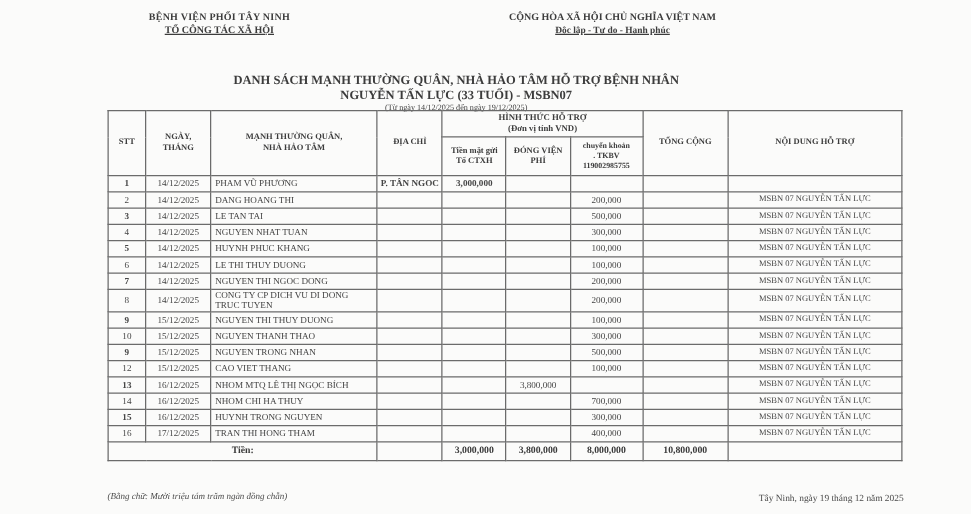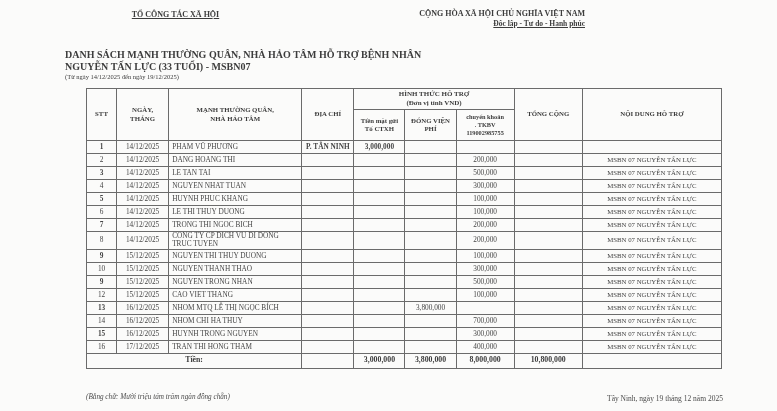--- a/index.html
+++ b/index.html
@@ -8,26 +8,26 @@
     background:#fbfbfa;
     font-family:"Liberation Serif","DejaVu Serif",serif;
     color:#3c3c3c;
   }
   .page { position:relative; width:777px; height:411px; overflow:hidden; }
 
   
   .org-block { position:absolute; left:88px; top:9px; width:175px; text-align:center; }
   .org-line1 { font-size:8px; font-weight:bold; letter-spacing:0.2px; }
   .org-line2 { font-size:8px; font-weight:bold; text-decoration:underline; margin-top:1px; }
-  .national-block { position:absolute; left:395px; top:9px; width:190px; text-align:right; }
+  .national-block { position:absolute; left:395px; top:9px; width:190px; text-align:center; }
   .nat-line1 { font-size:8px; font-weight:bold; }
   .nat-line2 { font-size:7.5px; font-weight:bold; text-decoration:underline; margin-top:1px; }
 
   
-  .title-block { position:absolute; left:65px; top:49px; width:600px; }
+  .title-block { position:absolute; left:65px; top:59px; width:600px; text-align:center; }
   .title-line1 { font-size:10px; font-weight:bold; }
   .title-line2 { font-size:10px; font-weight:bold; margin-top:1px; }
   .title-line3 { font-size:6.5px; margin-top:1px; }
 
   
   .donor-table-wrap { position:absolute; left:62px; top:88px;margin-left:24px; }
   table { border-collapse:collapse; table-layout:fixed; width:636px; }
   th, td { border:1px solid #6b6b6b; padding:0 2px; overflow:hidden; vertical-align:middle; }
   th { font-weight:bold; font-size:6.8px; line-height:1.25; text-align:center; white-space:pre-line; }
   th.group-hd { height:20px; font-size:7px; }
@@ -49,20 +49,21 @@
   
   .words-note { position:absolute; left:58px; top:393px; font-size:7.2px; font-style:italic; color:#4a4a4a;padding-left:28px; }
   .place-date { position:absolute; left:540px; top:394px; width:250px; text-align:center; font-size:7.5px; color:#4a4a4a; }
 </style>
 </head>
 <body>
 
 <div class="page">
 
   <div class="org-block">
+    <div class="org-line1">BỆNH VIỆN PHỔI TÂY NINH</div>
     <div class="org-line2">TỔ CÔNG TÁC XÃ HỘI</div>
   </div>
 
   <div class="national-block">
     <div class="nat-line1">CỘNG HÒA XÃ HỘI CHỦ NGHĨA VIỆT NAM</div>
     <div class="nat-line2">Độc lập - Tự do - Hạnh phúc</div>
   </div>
 
   <div class="title-block">
     <div class="title-line1">DANH SÁCH MẠNH THƯỜNG QUÂN, NHÀ HẢO TÂM HỖ TRỢ BỆNH NHÂN</div>
@@ -103,21 +104,21 @@
           <th class="sub-hd acct">chuyển khoản
 . TKBV
 119002985755</th>
         </tr>
       </thead>
       <tbody id="donor-rows">
           <tr>
     <td class="c-stt">1</td>
     <td class="c-date">14/12/2025</td>
     <td class="c-name">PHAM VŨ PHƯƠNG</td>
-    <td class="c-addr">P. TÂN NINH</td>
+    <td class="c-addr">P. TÂN NGOC</td>
     <td class="c-amt">3,000,000</td>
     <td class="c-amt"></td>
     <td class="c-amt"></td>
     <td class="c-amt"></td>
     <td class="c-content"></td>
   </tr>
           <tr>
     <td class="c-stt">2</td>
     <td class="c-date">14/12/2025</td>
     <td class="c-name">DANG HOANG THI</td>
@@ -168,21 +169,21 @@
     <td class="c-addr"></td>
     <td class="c-amt"></td>
     <td class="c-amt"></td>
     <td class="c-amt">100,000</td>
     <td class="c-amt"></td>
     <td class="c-content">MSBN 07 NGUYỄN TẤN LỰC</td>
   </tr>
           <tr>
     <td class="c-stt">7</td>
     <td class="c-date">14/12/2025</td>
-    <td class="c-name">TRONG THI NGOC BICH</td>
+    <td class="c-name">NGUYEN THI NGOC DONG</td>
     <td class="c-addr"></td>
     <td class="c-amt"></td>
     <td class="c-amt"></td>
     <td class="c-amt">200,000</td>
     <td class="c-amt"></td>
     <td class="c-content">MSBN 07 NGUYỄN TẤN LỰC</td>
   </tr>
           <tr>
     <td class="c-stt">8</td>
     <td class="c-date">14/12/2025</td>

